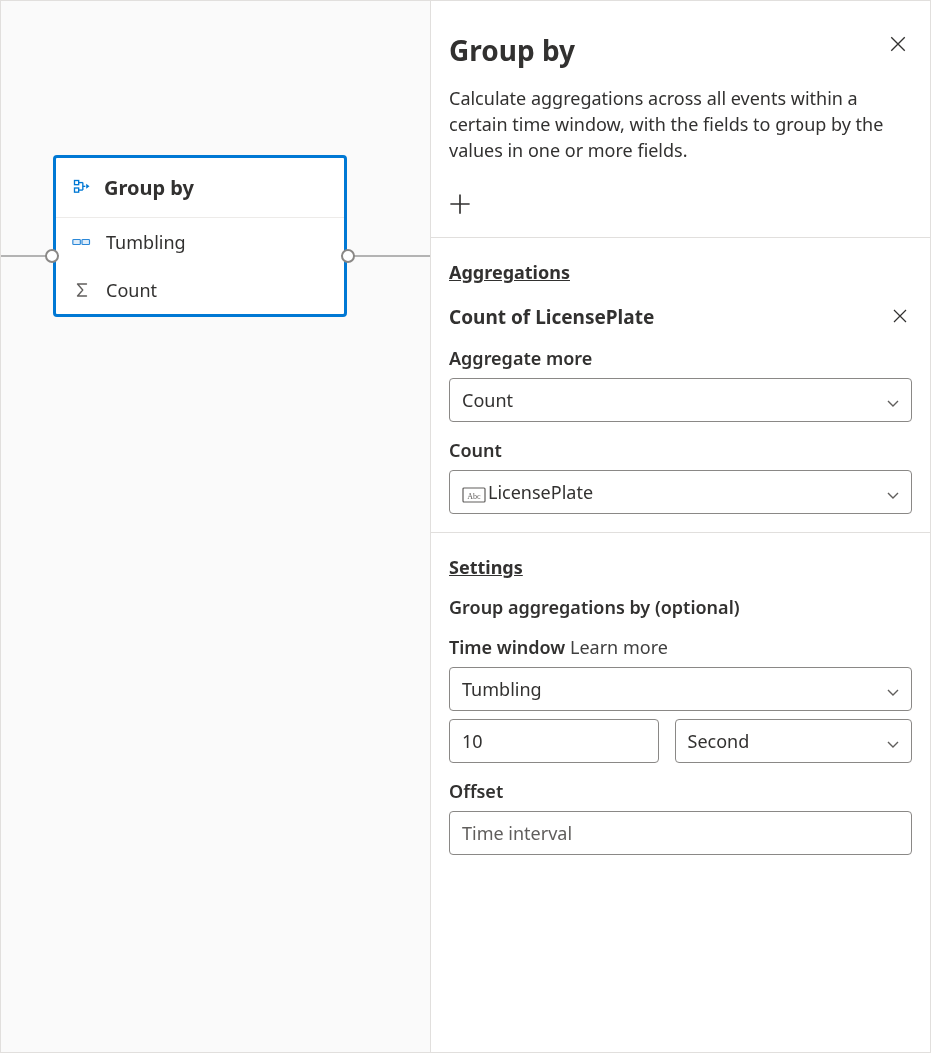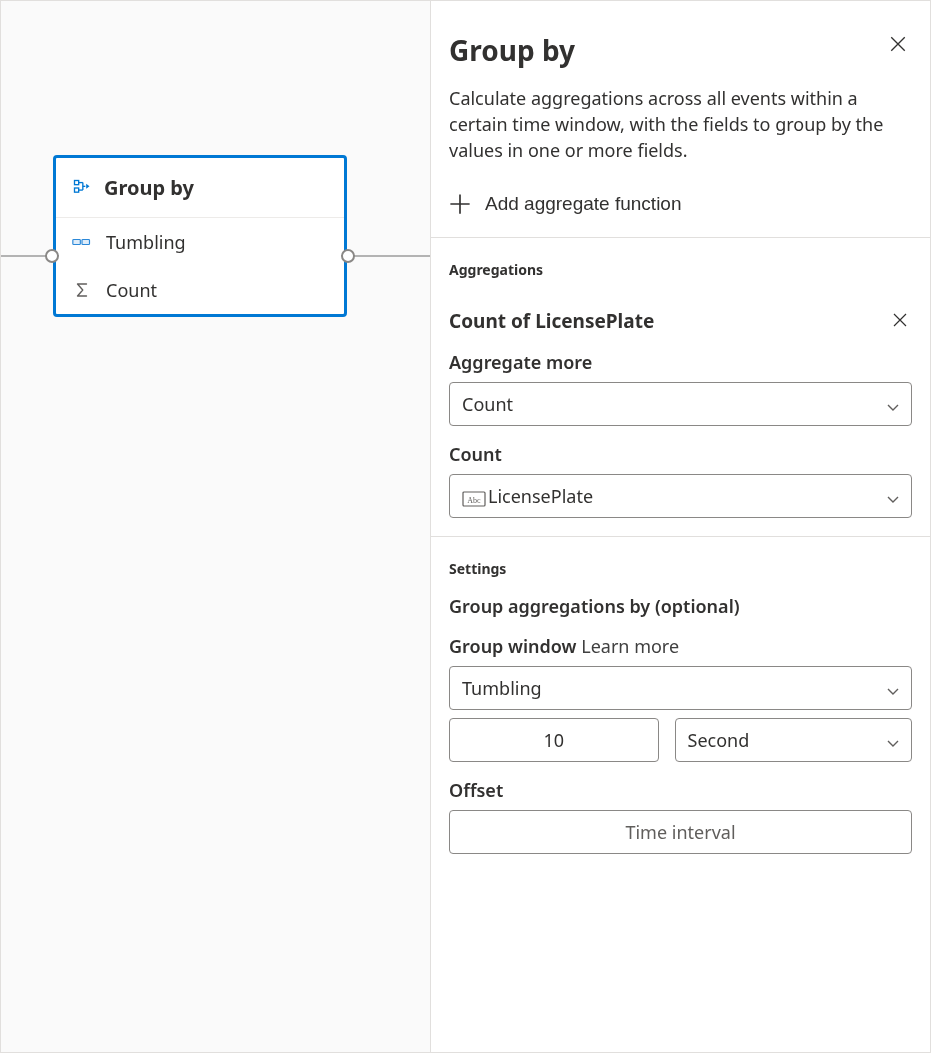--- a/index.html
+++ b/index.html
@@ -102,24 +102,24 @@
     font-size: 19px;
     color: #323130;
     cursor: pointer;
     margin-top: 26px;
     padding: 4px 0;
   }
   .add-agg .plus { width:22px; height:22px; }
 
   .divider { height:1px; background:#e1dfdd; margin: 18px -18px 0 -18px; }
 
-  .section-title { font-size: 14px; font-weight: 700; margin-top: 22px; }
+  .section-title { font-size: 18px; font-weight: 700; margin-top: 22px; text-decoration: underline; }
   .agg-item-head {
     display:flex; justify-content:space-between; align-items:center;
-    margin-top: 29px;
+    margin-top: 20px;
   }
   .agg-item-title { font-size: 19px; font-weight: 700; }
   .remove-agg { background:none; border:none; cursor:pointer; width:24px; height:24px; display:flex; align-items:center; justify-content:center; color:#323130;}
 
   .field-label { font-size: 18px; font-weight:600; margin-top: 16px; display:block;}
   .link { color:#404040; text-decoration:none; font-weight:400;}
 
   .select, .text-input {
     width: 100%;
     height: 44px;
@@ -130,21 +130,21 @@
     font-family: inherit;
     color: #323130;
     padding: 0 40px 0 12px;
     margin-top: 8px;
     position: relative;
   }
   .select { display:flex; align-items:center; cursor:pointer; gap:8px;}
   .select .chev { position:absolute; right:10px; top:50%; transform:translateY(-50%); width:16px; height:16px; color:#605e5c;}
   .select .field-icon { width:18px; height:16px; flex-shrink:0;}
   .text-input::placeholder { color:#605e5c; }
-  .text-input { padding-right:12px;text-align:center; }
+  .text-input { padding-right:12px; }
 
   .row-pair { display:flex; gap:16px; }
   .row-pair > * { flex:1; min-width:0;}
 
   .mt-lg { }
 </style>
 </head>
 <body>
 
 <div class="canvas">
@@ -202,21 +202,20 @@
   </div>
 
   <p class="panel-desc">Calculate aggregations across all events within a certain time window, with the fields to group by the values in one or more fields.</p>
 
   <button class="add-agg">
     <span class="plus">
       <svg viewBox="0 0 16 16" width="22" height="22" stroke="#323130" stroke-width="1.2" fill="none">
           <path d="M8 1 V15 M1 8 H15"></path>
         </svg>
     </span>
-    <span>Add aggregate function</span>
   </button>
 
   <div class="divider"></div>
 
   <div class="section-title">Aggregations</div>
 
   <div class="agg-item-head">
     <div class="agg-item-title">Count of LicensePlate</div>
     <button class="remove-agg">
       <span>
@@ -253,21 +252,21 @@
     </span>
   </div>
 
   <div class="divider mt-lg"></div>
 
   <div class="section-title">Settings</div>
 
   <label class="field-label mt-lg">Group aggregations by (optional)</label>
 
   <label class="field-label">
-    <span>Group window</span>
+    <span>Time window</span>
     <a href="#" class="link">Learn more</a>
   </label>
   <div class="select">
     <span>Tumbling</span>
     <span class="chev">
       <svg viewBox="0 0 16 16" width="16" height="16" stroke="currentColor" stroke-width="1.4" fill="none">
           <path d="M3 6 L8 11 L13 6"></path>
         </svg>
     </span>
   </div>

